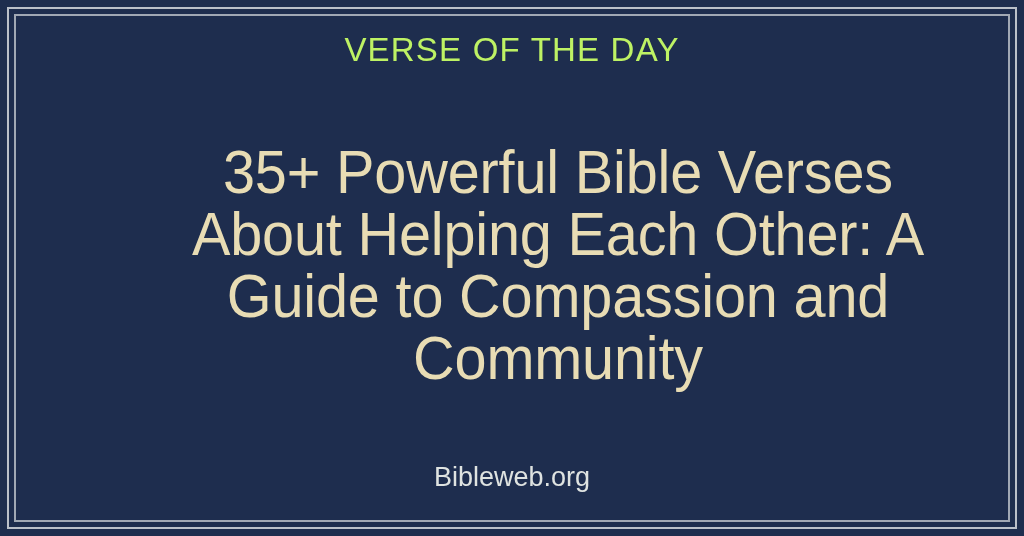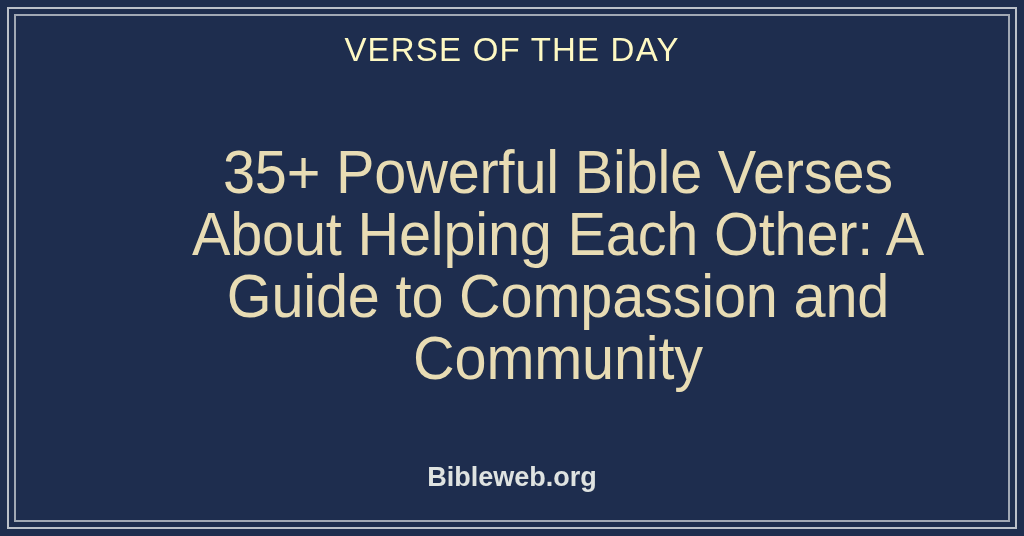--- a/index.html
+++ b/index.html
@@ -53,21 +53,21 @@
     align-items: center;
     justify-content: flex-start;
   }
 
   .eyebrow {
     margin-top: 15px;
     font-size: 33px;
     line-height: 1.05;
     letter-spacing: 1.2px;
     font-weight: 400;
-    color: #fef9c3;
+    color: #bef264;
     text-align: center;
     white-space: nowrap;
   }
 
   .title-wrap {
     flex: 1 1 auto;
     display: flex;
     align-items: center;
     justify-content: flex-end;
     width: 100%;
@@ -85,21 +85,21 @@
     font-stretch: condensed;
     transform: scaleX(0.93);
     transform-origin: center center;
     letter-spacing: -0.2px;
   }
 
   .footer {
     margin-bottom: 25px;
     font-size: 27px;
     line-height: 1.1;
-    font-weight: 700;
+    font-weight: 400;
     color: #dfe3e1;
     text-align: center;
     white-space: nowrap;
   }
 </style>
 </head>
 <body>
 
 <div class="card">
 

